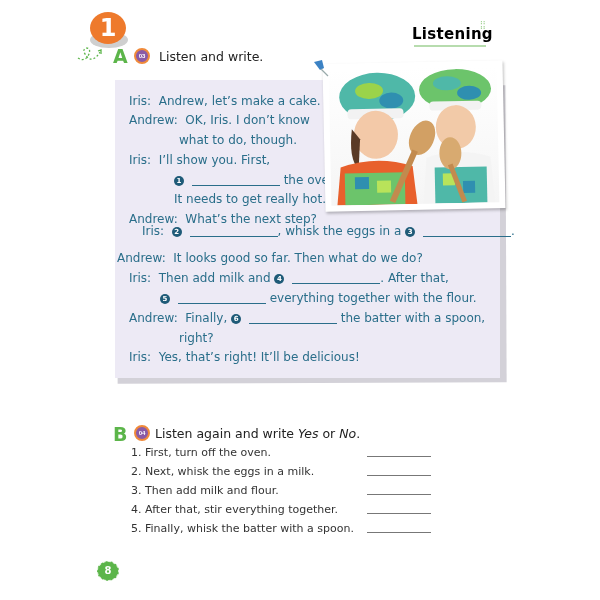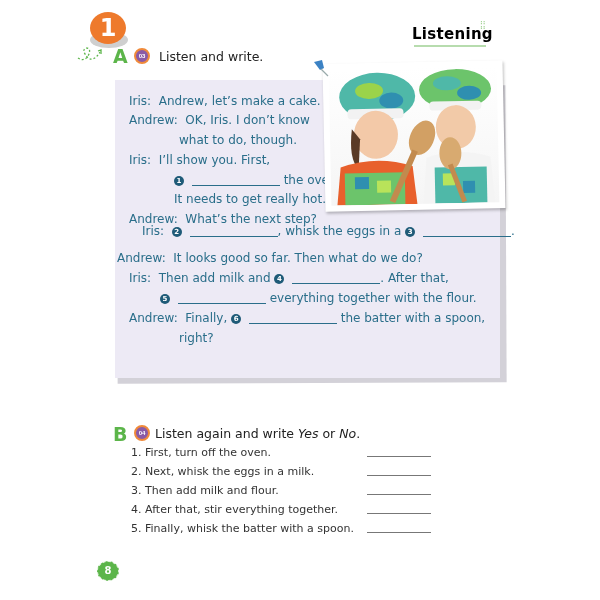--- a/index.html
+++ b/index.html
@@ -112,20 +112,24 @@
   <div class="line" style="left:14px;top:231px;">
     <span>Andrew:</span>&nbsp;
     <span>Finally,</span>
     <span class="num">6</span>
     <span class="blank" style="width:88px;"></span>
     <span>the batter with a spoon,</span>
   </div>
   <div class="line" style="left:64px;top:251px;">
     <span>right?</span>
   </div>
+  <div class="line" style="left:14px;top:270px;">
+    <span>Iris:</span>&nbsp;
+    <span>Yes, that’s right! It’ll be delicious!</span>
+  </div>
 </div>
 
 <div class="abs photo-frame">
   <div class="photo" title="Two children wearing chef hats holding wooden spoons">
     <svg width="168" height="136" viewBox="0 0 168 136">
 
       <ellipse cx="48" cy="28" rx="38" ry="24" fill="#4fb8a8"></ellipse>
       <ellipse cx="40" cy="22" rx="14" ry="8" fill="#9bd34a"></ellipse>
       <ellipse cx="62" cy="32" rx="12" ry="8" fill="#2f8fb0"></ellipse>
       <rect x="18" y="40" width="56" height="10" rx="4" fill="#f2f2f2"></rect>

